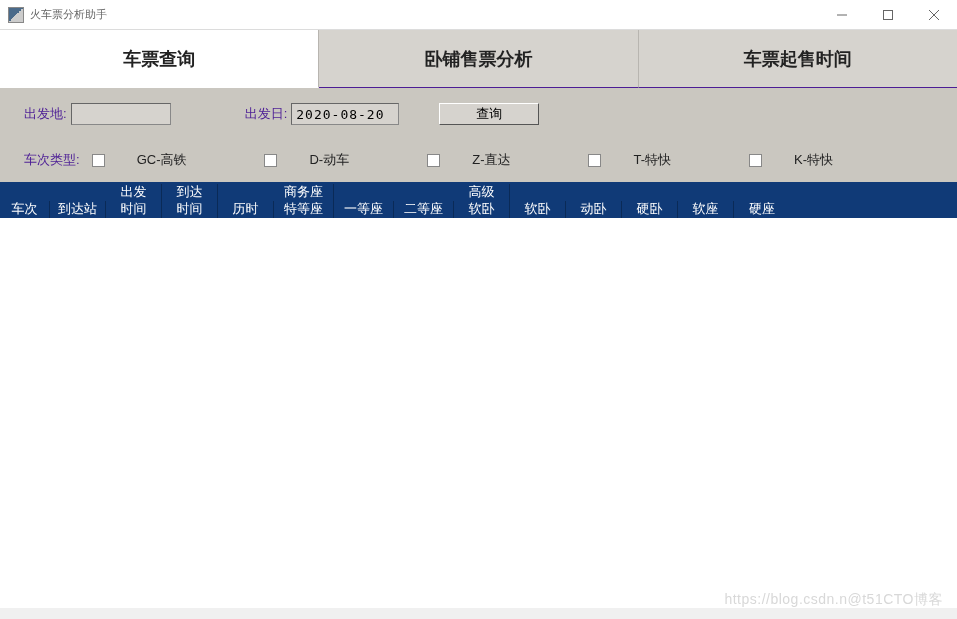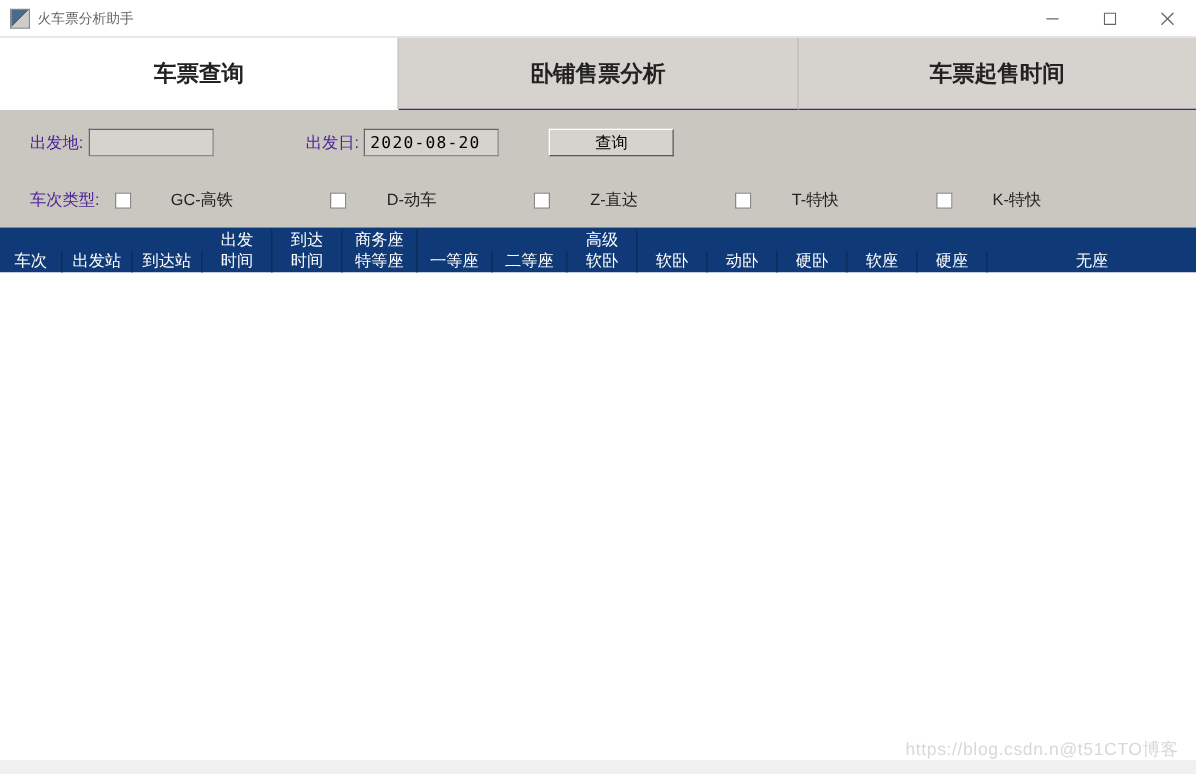--- a/index.html
+++ b/index.html
@@ -250,35 +250,34 @@
     <div style="flex:1"></div>
     <div class="checkbox-group" style="margin-right:100px">
       <span class="checkbox-box"></span>
       <span class="checkbox-label">K-特快</span>
     </div>
   </div>
 </div>
 
 <div class="table-header">
   <div class="th" style="width:50px">车次</div>
-  <div class="th" style="width:56px">出发站</div>
   <div class="th" style="width:56px">到达站</div>
   <div class="th" style="width:56px">出发
 时间</div>
   <div class="th" style="width:56px">到达
 时间</div>
+  <div class="th" style="width:56px">历时</div>
   <div class="th" style="width:60px">商务座
 特等座</div>
   <div class="th" style="width:60px">一等座</div>
   <div class="th" style="width:60px">二等座</div>
   <div class="th" style="width:56px">高级
 软卧</div>
   <div class="th" style="width:56px">软卧</div>
   <div class="th" style="width:56px">动卧</div>
   <div class="th" style="width:56px">硬卧</div>
   <div class="th" style="width:56px">软座</div>
   <div class="th" style="width:56px">硬座</div>
-  <div class="th" style="flex:1">无座</div>
 </div>
 
 <div class="table-body"></div>
 
 <div class="watermark">https://blog.csdn.n@t51CTO博客</div>
 
 </body></html>

